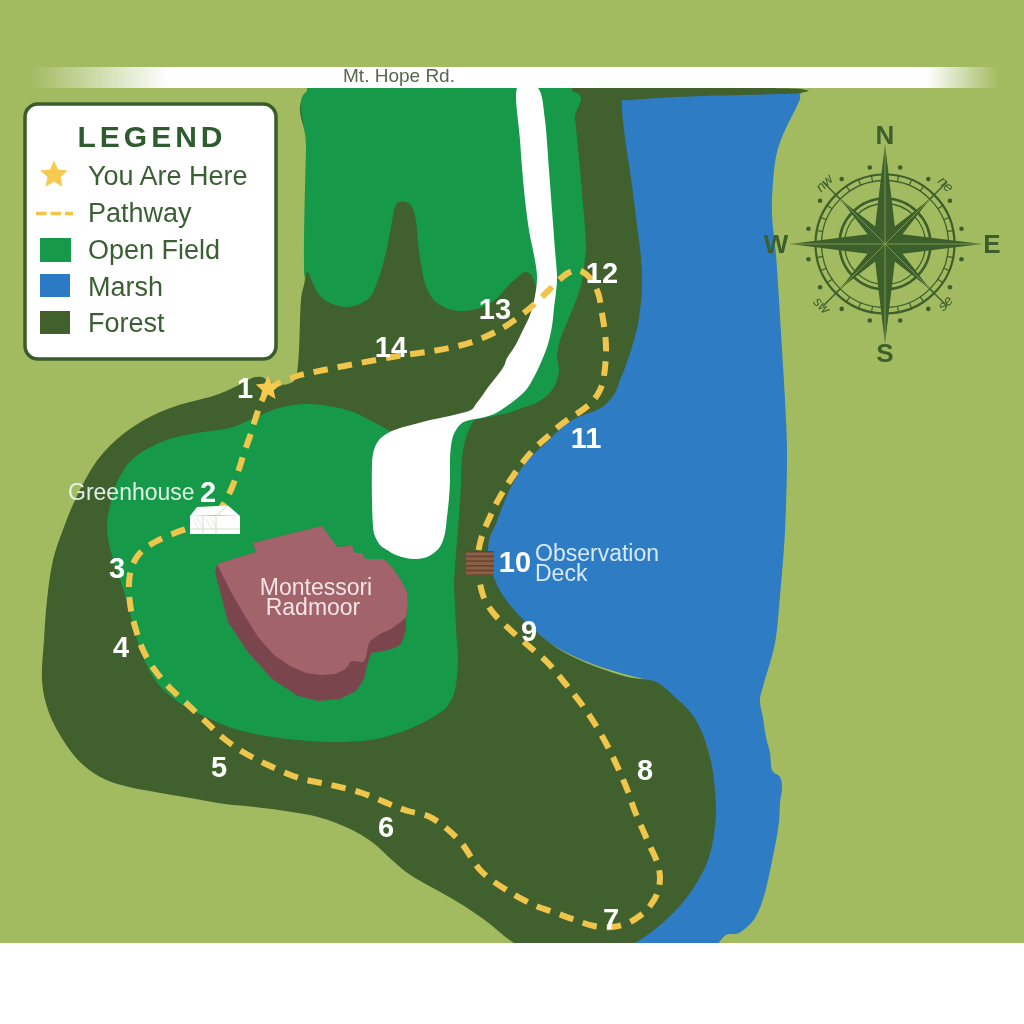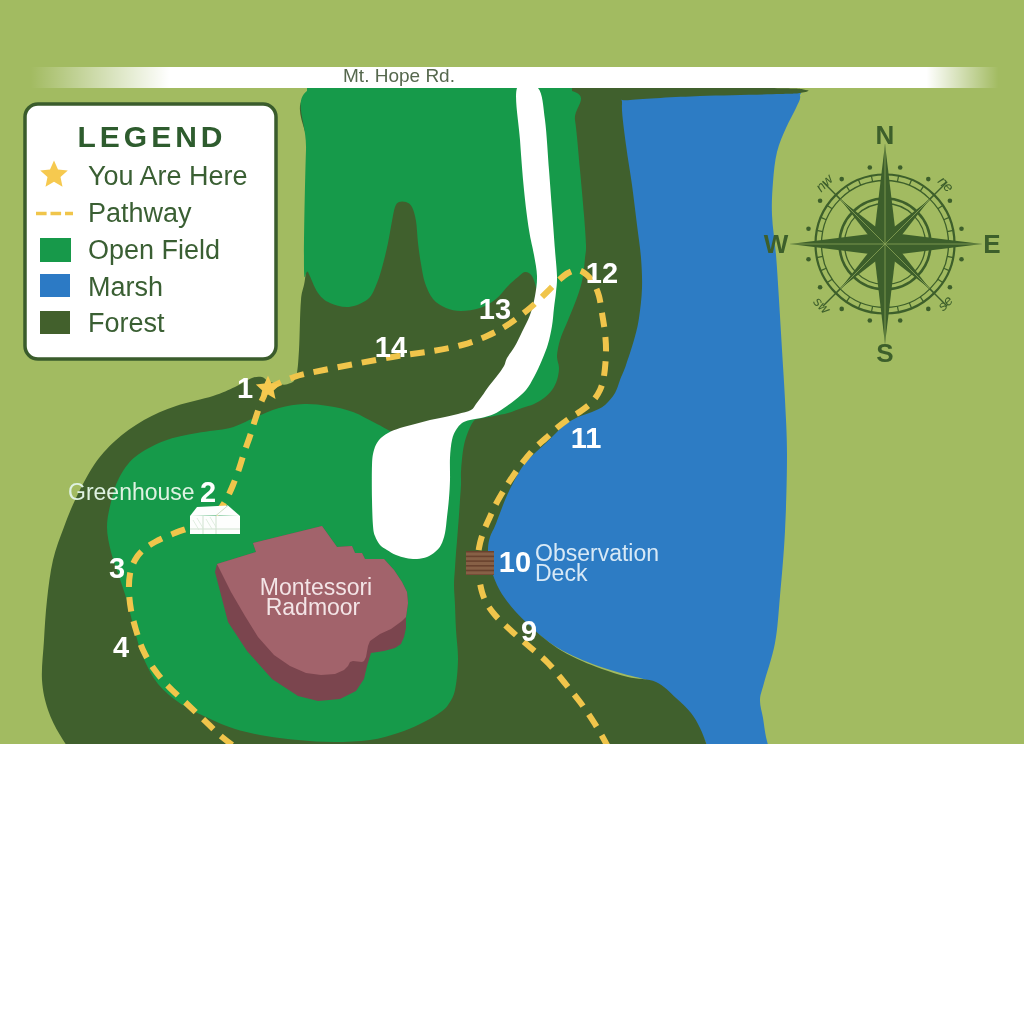--- a/index.html
+++ b/index.html
@@ -1,16 +1,16 @@
 <!DOCTYPE html>
 <html><head>
 <meta charset="utf-8">
 <style>
   html,body { margin:0; padding:0; }
-  .wrap { width:1024px; height:744px; overflow:hidden; }
+  .wrap { width:1024px; height:943px; overflow:hidden; }
   text { font-family:"Liberation Sans", sans-serif; }
 </style>
 </head>
 <body>
 <div class="wrap">
 <svg width="1024" height="1024" viewBox="0 0 1024 1024" xmlns="http://www.w3.org/2000/svg">
 <defs>
   <linearGradient id="bandg" x1="0" y1="0" x2="1" y2="0">
     <stop offset="0.030" stop-color="#ffffff" stop-opacity="0"></stop>
     <stop offset="0.165" stop-color="#ffffff" stop-opacity="1"></stop>

